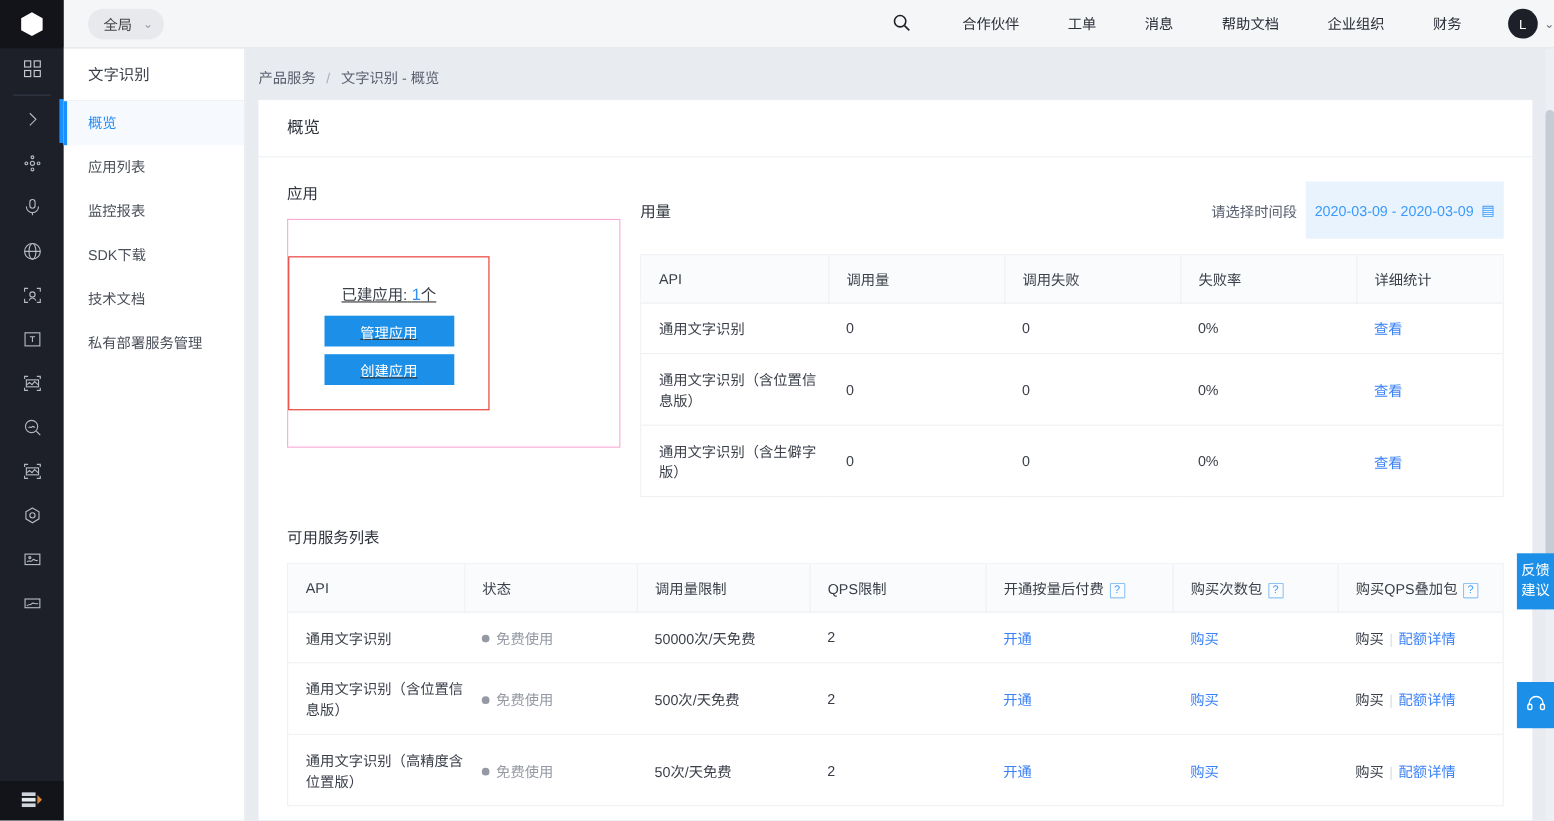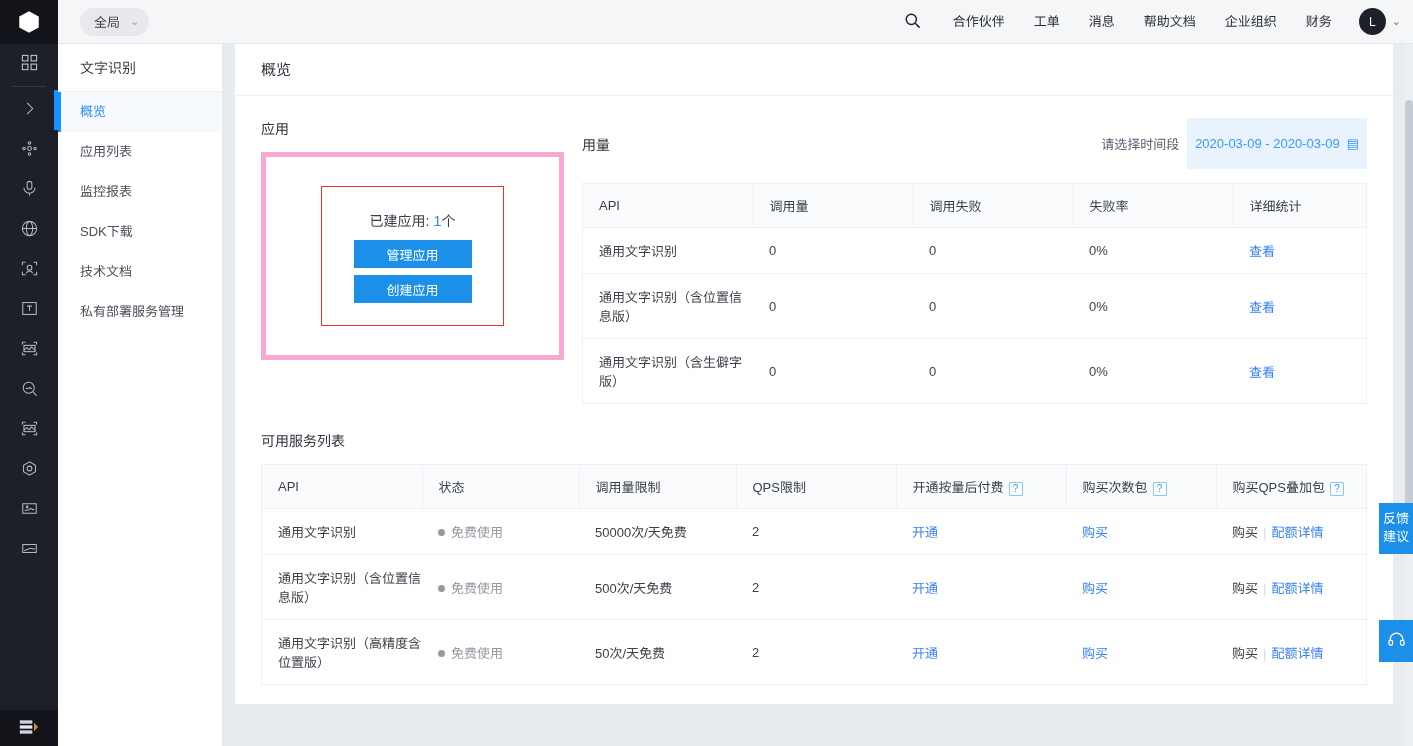--- a/index.html
+++ b/index.html
@@ -63,21 +63,21 @@
   }
   .region-select {
     margin-left: 22px;
     height: 28px; padding: 0 10px 0 14px;
     background: #e7e9ed; border-radius: 14px;
     display: flex; align-items: center; gap: 10px;
     font-size: 13px; color: #444; cursor: pointer;
   }
   .region-select .chev { font-size: 11px; color: #9aa0ab; }
   .top-right {
-    margin-left: auto; display: flex; align-items: center; gap: 1px; padding-right: 12px;
+    margin-left: auto; display: flex; align-items: center; gap: 16px; padding-right: 0;
   }
   .top-search { padding: 0 16px; cursor: pointer; display: flex; align-items: center; }
   .top-search svg { width: 19px; height: 19px; stroke: #1c1f26; fill: none; stroke-width: 1.8; }
   .top-link {
     padding: 0 14px; font-size: 13px; color: #2b2f38; cursor: pointer; line-height: 44px;
   }
   .avatar-wrap { display: flex; align-items: center; gap: 6px; padding-left: 12px; cursor: pointer; }
   .avatar {
     width: 27px; height: 27px; border-radius: 50%;
     background: #1d2029; color: #fff;
@@ -151,23 +151,23 @@
   .date-label { font-size: 13px; color: #5a6070; margin-left: 20px; }
   .date-picker {
     background: #e8f3fe; color: #3b9afc;
     padding: 18px 8px; font-size: 13px;
     display: flex; align-items: center; gap: 7px;
     cursor: pointer;
   }
   .date-picker .cal { font-size: 13px; }
 
   .app-card {
-    border: 5px solid #f9a8d4;
+    border: 1px solid #f9a8d4;
     height: 208px;
-    display: flex; align-items: center; justify-content: center;
+    display: flex; align-items: center; justify-content: flex-start; text-decoration: underline;
   }
   .app-inner {
     border: 1px solid #e8312a;
     width: 183px; height: 140px;
     display: flex; flex-direction: column; align-items: center;
     padding-top: 23px;
   }
   .app-count { font-size: 14px; color: #3a3f49; margin-bottom: 10px; }
   .app-count b { color: #2a8ff7; font-weight: normal; font-size: 15px; }
   .btn-blue {
@@ -432,20 +432,25 @@
     <div class="side-item">
       <span>技术文档</span>
     </div>
     <div class="side-item">
       <span>私有部署服务管理</span>
     </div>
   </div>
 
   <div class="content">
 
+    <div class="breadcrumb">
+      <span class="crumb-link">产品服务</span>
+      <span class="sep">/</span>
+      <span>文字识别 - 概览</span>
+    </div>
 
     <div class="panel">
       <div class="panel-head">概览</div>
 
       <div class="cols">
 
         <div class="col-left">
           <div class="sec-title">应用</div>
           <div class="app-card">
             <div class="app-inner">

